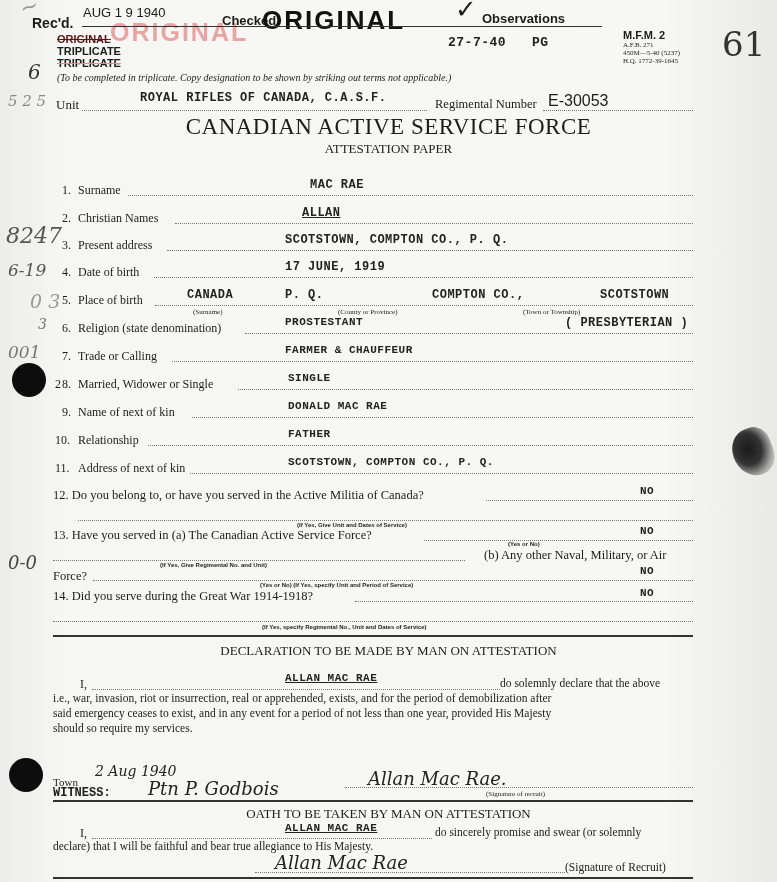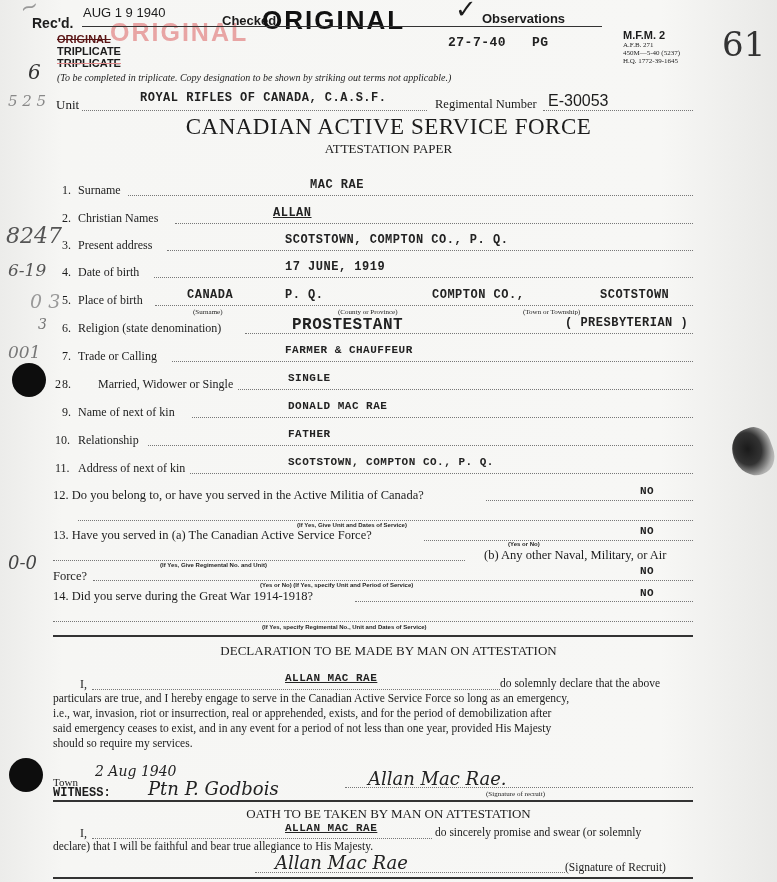--- a/index.html
+++ b/index.html
@@ -72,21 +72,21 @@
   <div>
     <div class="abs lbl" style="left:62px;top:183px;">1.</div>
     <div class="abs lbl" style="left:78px;top:183px;">Surname</div>
     <div class="dots" style="left:128px;top:195px;width:565px;"></div>
     <div class="abs type" style="left:285px;top:178px;font-size:12px;margin-left:25px;">MAC RAE</div>
   </div>
   <div>
     <div class="abs lbl" style="left:62px;top:211px;">2.</div>
     <div class="abs lbl" style="left:78px;top:211px;">Christian Names</div>
     <div class="dots" style="left:175px;top:223px;width:518px;"></div>
-    <div class="abs type" style="left:273px;top:206px;font-size:12px;text-decoration:underline;">ALLAN</div>
+    <div class="abs type" style="left:302px;top:206px;font-size:12px;text-decoration:underline;">ALLAN</div>
   </div>
   <div class="abs hand" style="left:6px;top:223px;font-size:22px;color:#555;">8247</div>
   <div>
     <div class="abs lbl" style="left:62px;top:238px;">3.</div>
     <div class="abs lbl" style="left:78px;top:238px;">Present address</div>
     <div class="dots" style="left:167px;top:250px;width:526px;"></div>
     <div class="abs type" style="left:285px;top:233px;font-size:12px;">SCOTSTOWN,  COMPTON CO.,  P. Q.</div>
   </div>
   <div class="abs hand" style="left:8px;top:260px;font-size:17px;color:#555;">6-19</div>
   <div>
@@ -108,38 +108,38 @@
     <div class="abs small" style="left:193px;top:308px;">(Surname)</div>
     <div class="abs small" style="left:338px;top:308px;">(County or Province)</div>
     <div class="abs small" style="left:523px;top:308px;">(Town or Township)</div>
   </div>
 
   <div class="abs hand" style="left:38px;top:316px;font-size:14px;color:#777;">3</div>
   <div>
     <div class="abs lbl" style="left:62px;top:321px;">6.</div>
     <div class="abs lbl" style="left:78px;top:321px;">Religion (state denomination)</div>
     <div class="dots" style="left:245px;top:333px;width:448px;"></div>
-    <div class="abs type" style="left:292px;top:316px;font-size:16px;">PROSTESTANT</div>
+    <div class="abs type" style="left:285px;top:316px;font-size:11px;">PROSTESTANT</div>
     <div class="abs type" style="left:565px;top:316px;font-size:12px;">( PRESBYTERIAN )</div>
   </div>
 
   <div class="abs hand" style="left:8px;top:342px;font-size:17px;color:#777;">001</div>
   <div>
     <div class="abs lbl" style="left:62px;top:349px;">7.</div>
     <div class="abs lbl" style="left:78px;top:349px;">Trade or Calling</div>
     <div class="dots" style="left:172px;top:361px;width:521px;"></div>
     <div class="abs type" style="left:285px;top:344px;font-size:11px;">FARMER &amp; CHAUFFEUR</div>
   </div>
 
   <div class="hole" style="left:12px;top:363px;"></div>
 
   <div>
     <div class="abs lbl" style="left:55px;top:377px;">2</div>
     <div class="abs lbl" style="left:62px;top:377px;">8.</div>
-    <div class="abs lbl" style="left:78px;top:377px;margin-left:20px;">Married, Widower or Single</div>
+    <div class="abs lbl" style="left:78px;top:377px;">Married, Widower or Single</div>
     <div class="dots" style="left:238px;top:389px;width:455px;"></div>
     <div class="abs type" style="left:288px;top:372px;font-size:11px;">SINGLE</div>
   </div>
 
   <div>
     <div class="abs lbl" style="left:62px;top:405px;">9.</div>
     <div class="abs lbl" style="left:78px;top:405px;">Name of next of kin</div>
     <div class="dots" style="left:192px;top:417px;width:501px;"></div>
     <div class="abs type" style="left:288px;top:400px;font-size:11px;">DONALD  MAC RAE</div>
   </div>
@@ -195,21 +195,20 @@
   </div>
   <div class="rule" style="left:53px;top:635px;width:640px;"></div>
 
   <div class="abs" style="left:0;width:777px;text-align:center;top:643px;font-size:13px;">DECLARATION TO BE MADE BY MAN ON ATTESTATION</div>
   <div>
     <div class="abs" style="left:80px;top:677px;font-size:12px;">I,</div>
     <div class="dots" style="left:92px;top:689px;width:408px;"></div>
     <div class="abs type" style="left:285px;top:672px;font-size:11px;text-decoration:underline;">ALLAN MAC RAE</div>
     <div class="abs" style="left:500px;top:677px;font-size:11.5px;">do solemnly declare that the above</div>
     <div class="abs" style="left:53px;top:691px;font-size:11.5px;line-height:15px;white-space:normal;width:645px;">
-      <div>particulars are true, and I hereby engage to serve in the Canadian Active Service Force so long as an emergency,</div>
       <div>i.e., war, invasion, riot or insurrection, real or apprehended, exists, and for the period of demobilization after</div>
       <div>said emergency ceases to exist, and in any event for a period of not less than one year, provided His Majesty</div>
       <div>should so require my services.</div>
     </div>
   </div>
 
   <div class="hole" style="left:9px;top:758px;"></div>
 
   <div>
     <div class="abs" style="left:53px;top:776px;font-size:11px;">Town</div>

